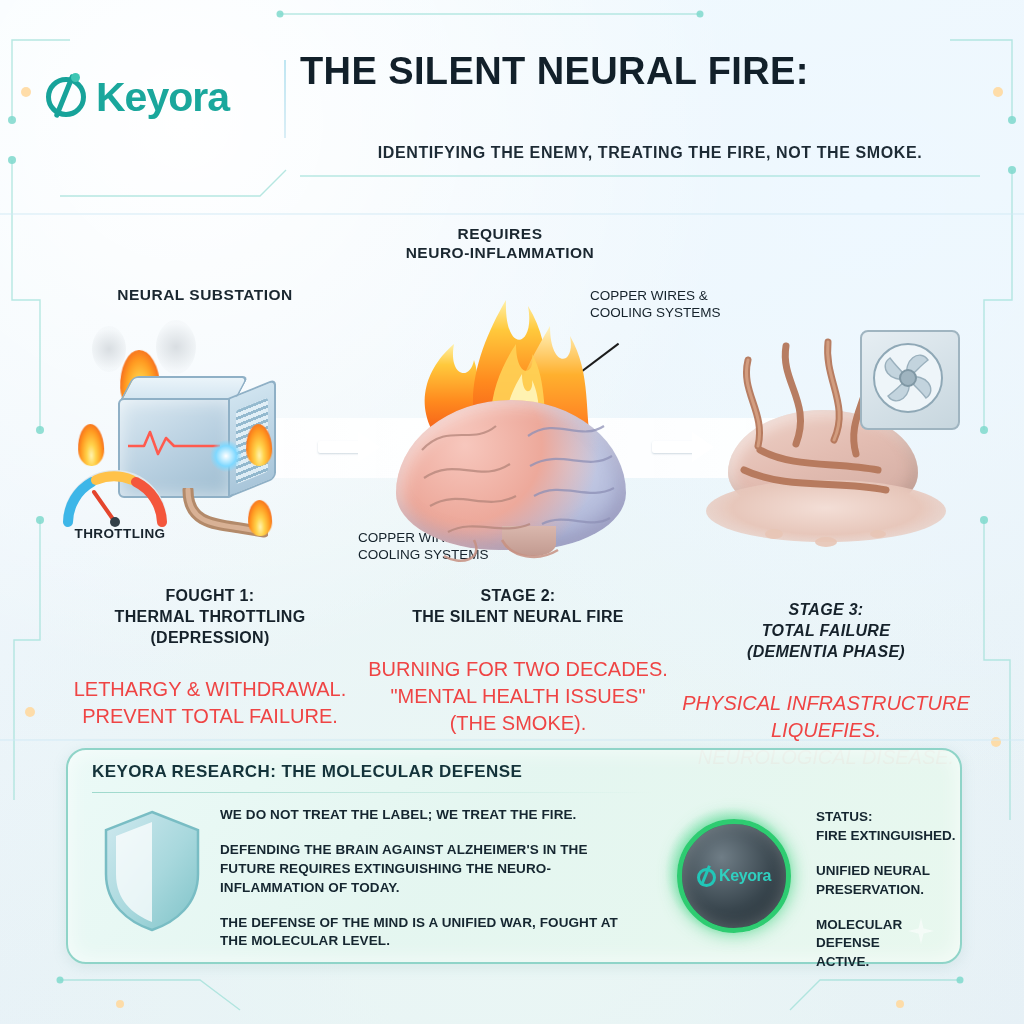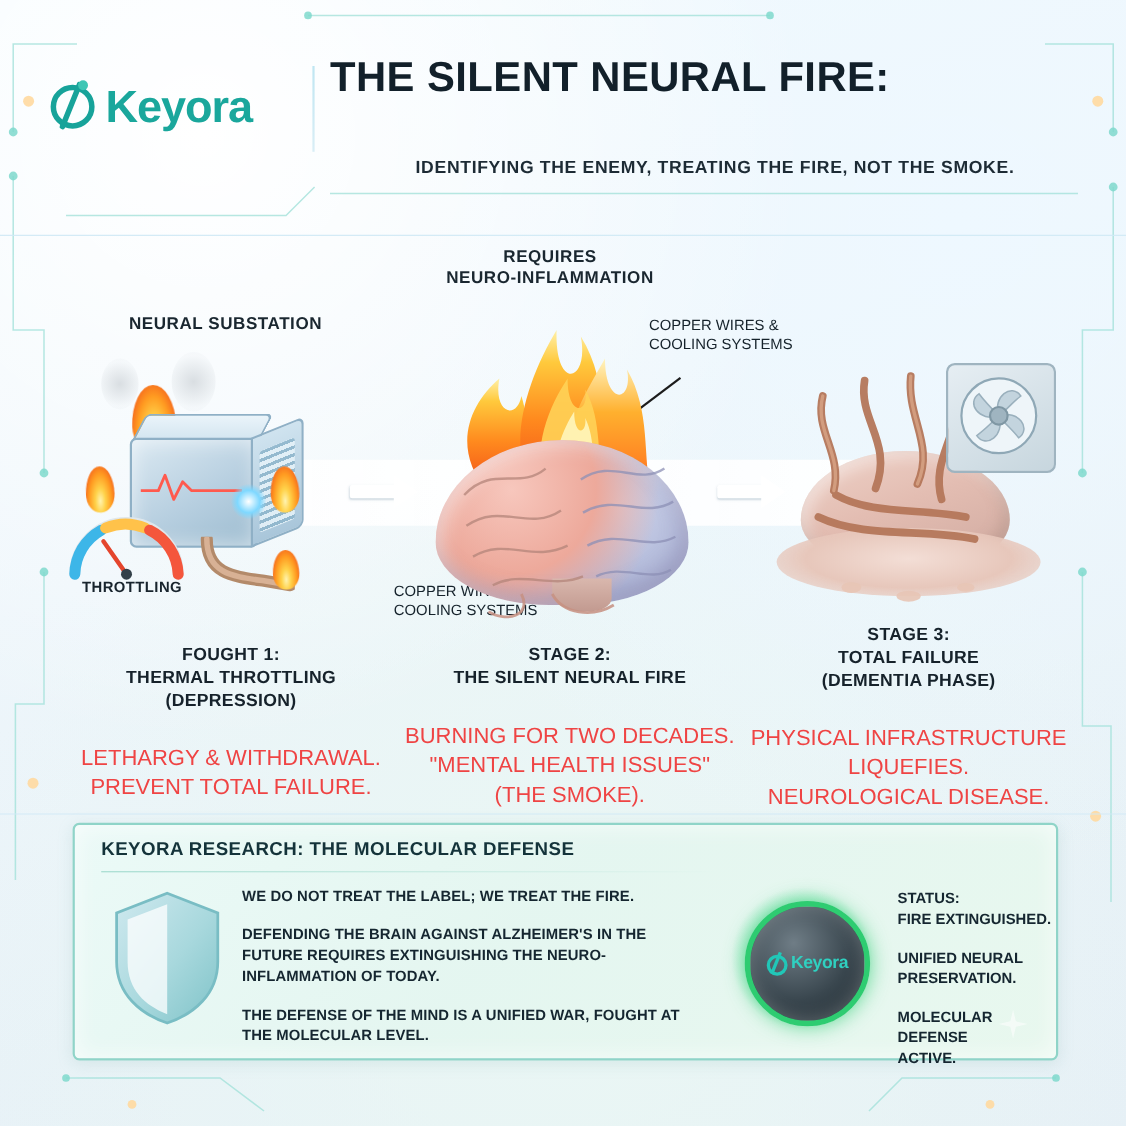--- a/index.html
+++ b/index.html
@@ -147,26 +147,26 @@
     position:absolute;left:160px;top:10px;width:96px;height:96px;border-radius:8px;
     background:linear-gradient(150deg,#e6eef3,#c7d6de);border:2px solid #9fb4c0;
   }
 
   
   .cap{position:absolute;text-align:center;}
   .cap .ttl{font-size:16px;font-weight:bold;line-height:1.3;letter-spacing:.3px;color:#16222b;}
   .cap .body{margin-top:28px;font-size:20px;line-height:1.35;color:#ef4444;}
   #cap1{left:60px;top:586px;width:300px;}
   #cap2{left:368px;top:586px;width:300px;}
-  #cap3{left:676px;top:568px;width:300px;}
+  #cap3{left:676px;top:600px;width:300px;font-style:italic;}
 
   
   .panel{
     position:absolute;left:66px;top:748px;width:892px;height:212px;
-    border:2px solid #8fd4c8;border-radius:6px;
+    border:2px solid #8fd4c8;border-radius:20px;
     background:linear-gradient(135deg,rgba(235,250,247,.95) 0%,rgba(228,246,240,.95) 45%,rgba(232,248,238,.95) 100%);
     box-shadow:0 3px 14px rgba(120,170,170,.18), inset 0 0 22px rgba(255,255,255,.7);
   }
   .panel-title{
     position:absolute;left:24px;top:12px;font-size:17px;font-weight:bold;letter-spacing:.4px;color:#14333a;
   }
   .panel-title-rule{position:absolute;left:24px;top:42px;width:560px;height:1px;background:linear-gradient(90deg,#9ed9cc,rgba(158,217,204,0));}
   .shield{
     position:absolute;left:30px;top:58px;width:108px;height:126px;
   }

